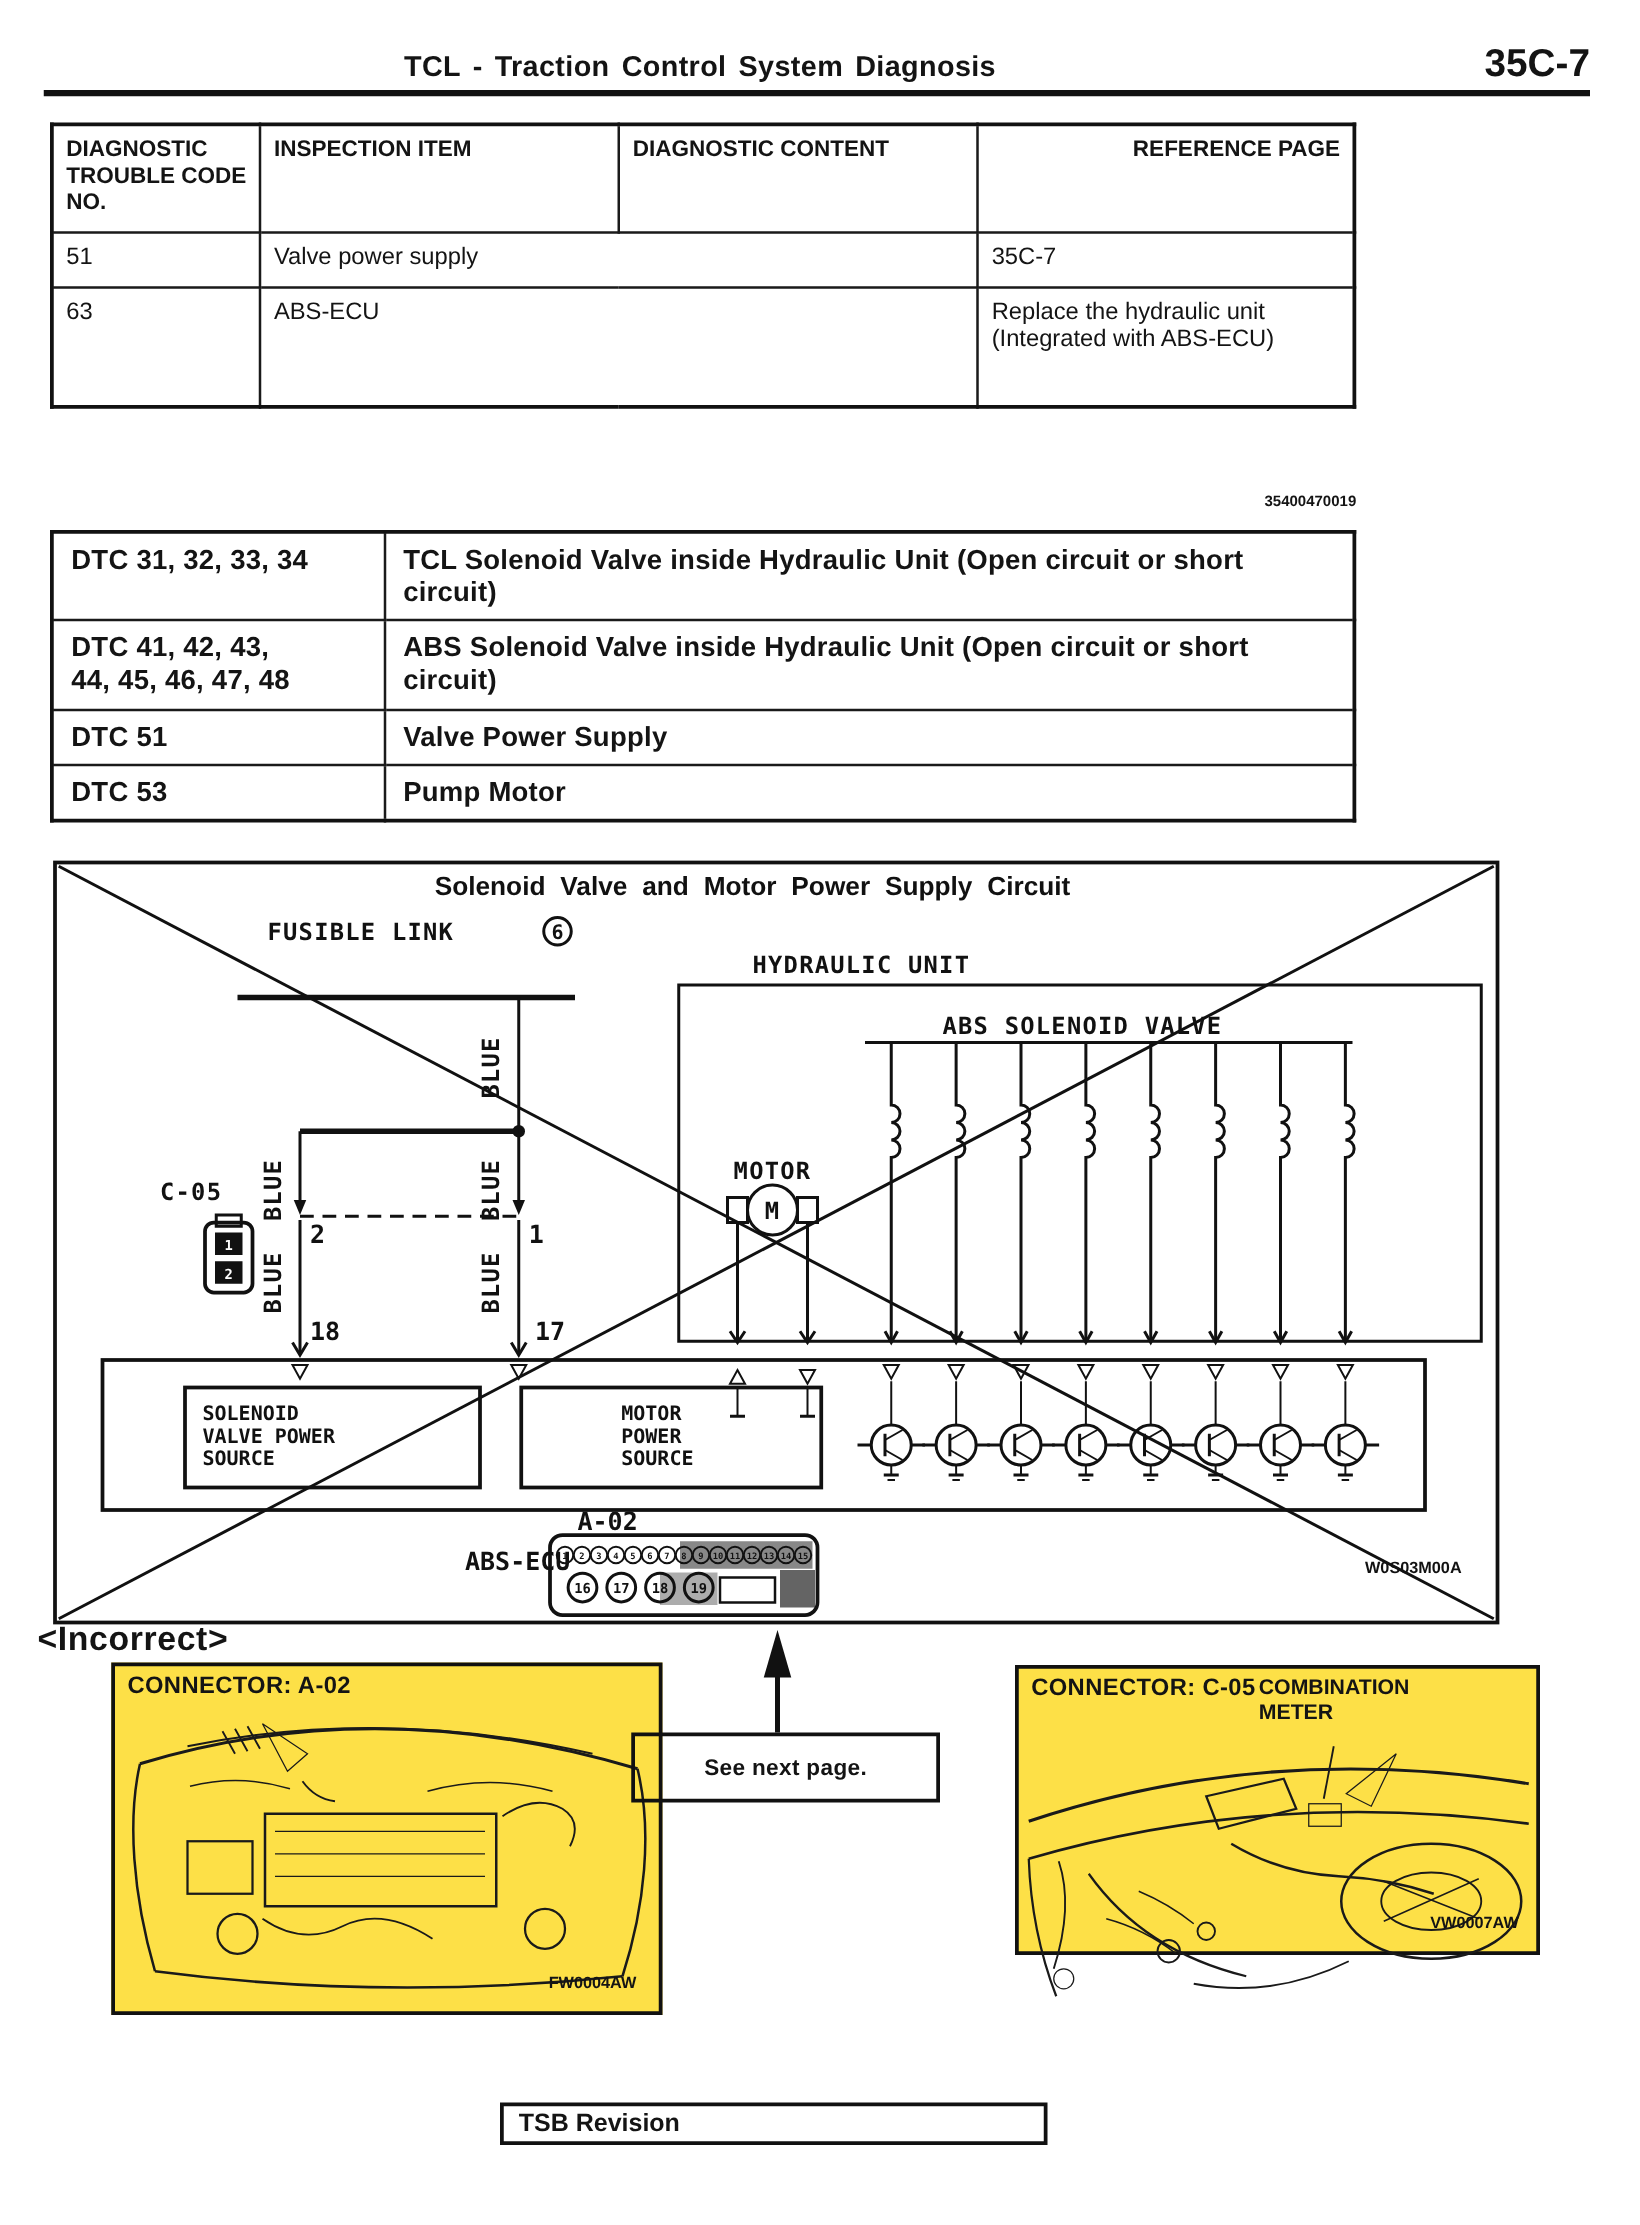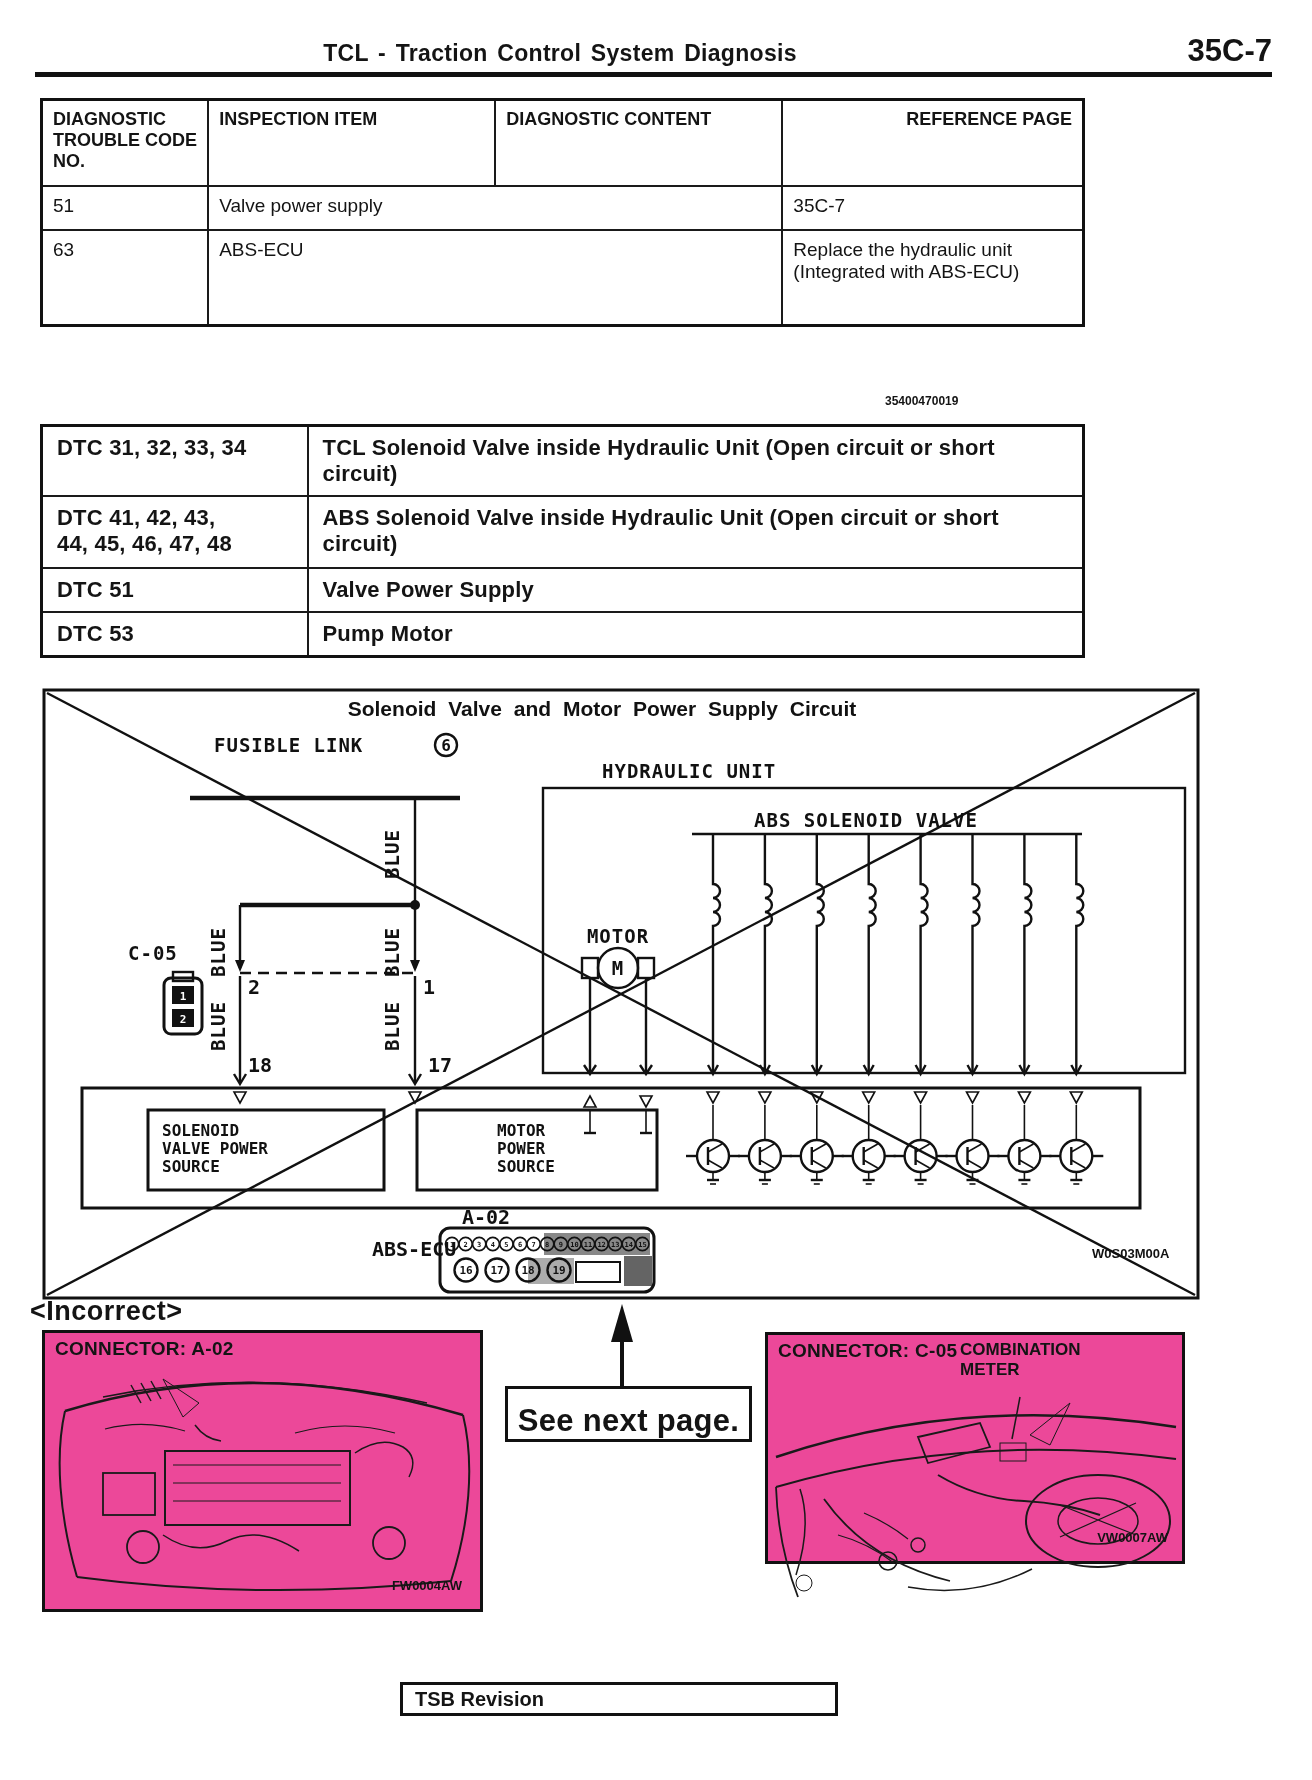--- a/index.html
+++ b/index.html
@@ -27,21 +27,21 @@
   #code-table td { font-size:19px; font-weight:500; }
   #code-table .c1 { width:166px; }
   #code-table .c2 { width:286px; }
   #code-table .c3 { width:286px; }
   #code-table .c4 { width:300px;text-align:right; }
   #code-table tr.r1 td, #code-table tr.r2 td { height:44px; }
   #code-table tr.r3 td { height:96px; }
 
   
   #proc-heading { left:40px; top:382px; font-size:27px; font-weight:bold; letter-spacing:.4px; }
-  #proc-num { left:885px; top:394px; width:200px; text-align:left; font-size:12px; font-weight:bold; }
+  #proc-num { left:885px; top:394px; width:200px; text-align:right; font-size:12px; font-weight:bold; }
 
   
   #dtc-table { left:40px; top:424px; width:1045px; border:3px solid #111; }
   #dtc-table td { border:2.5px solid #1a1a1a; font-size:22px; font-weight:bold; padding:8px 14px; vertical-align:top; letter-spacing:.2px; }
   #dtc-table .d1 { width:266px; padding-right:60px; }
   #dtc-table tr.p1 td { height:62px; }
   #dtc-table tr.p2 td { height:72px; }
   #dtc-table tr.p3 td { height:40px; }
   #dtc-table tr.p4 td { height:42px; }
 
@@ -57,36 +57,36 @@
   .dsmall { font:bold 16px "DejaVu Sans Mono", monospace; }
   .dnum  { font:bold 20px "DejaVu Sans Mono", monospace; }
   .pin-num { font:bold 7px "DejaVu Sans Mono", monospace; }
   .pin-num-lg { font:bold 11px "DejaVu Sans Mono", monospace; }
   .figcode { font:bold 13px "Liberation Sans", sans-serif; }
 
   
   #incorrect { left:30px; top:1296px; font-size:27px; font-weight:bold; letter-spacing:.5px; }
 
   
-  .photo-box { border:3px solid #111; background:#ec4899; }
+  .photo-box { border:3px solid #111; background:#fde047;margin-left:47px; }
   #box-a02 { left:42px; top:1330px; width:441px; height:282px; }
   #box-c05 { left:765px; top:1332px; width:420px; height:232px; }
   .photo-title { position:absolute; top:5px; left:10px; font-size:19px; font-weight:bold; letter-spacing:.3px; }
   .photo-callout { position:absolute; top:5px; left:192px; font-size:17px; font-weight:bold; line-height:20px; }
   .photo-code { position:absolute; font-size:13px; font-weight:bold; }
   #box-a02 .photo-code { right:18px; bottom:16px; }
   #box-c05 .photo-code { right:14px; bottom:16px; }
   .art { position:absolute; left:0; top:0; }
   .art path, .art ellipse, .art circle, .art line, .art rect { stroke:#1a1a1a; fill:none; }
 
   
   #snp-arrow { left:600px; top:1300px; }
   #snp-box { left:505px; top:1386px; width:247px; height:56px; border:3px solid #111;
-    display:flex; align-items:flex-end; justify-content:center;
-    font-size:31px; font-weight:600; letter-spacing:.3px; }
+    display:flex; align-items:center; justify-content:center;
+    font-size:18px; font-weight:600; letter-spacing:.3px; }
 
   
   #tsb-box { left:400px; top:1682px; width:438px; height:34px; border:3px solid #111;
     display:flex; align-items:center; padding-left:12px; font-size:20px; font-weight:bold; }
 </style>
 </head>
 <body>
 
 <div id="page">
 

